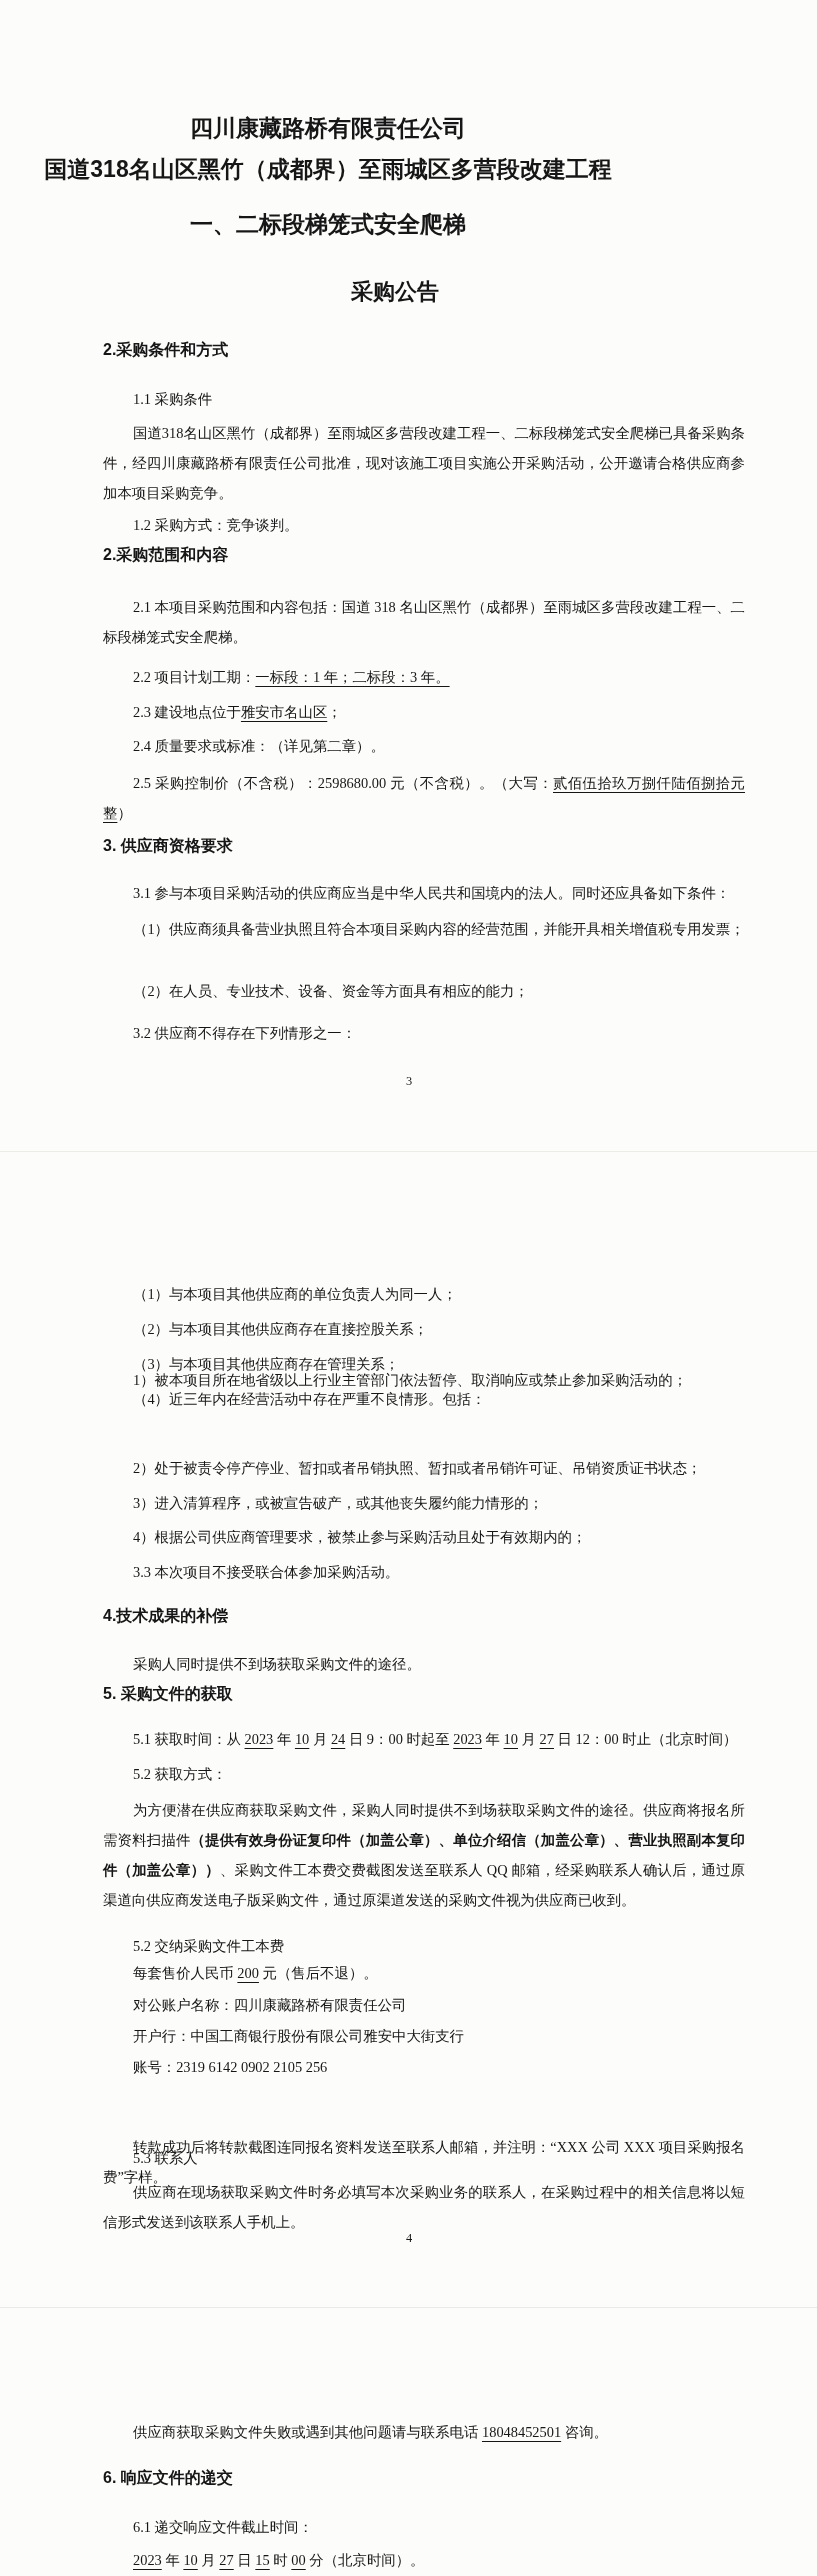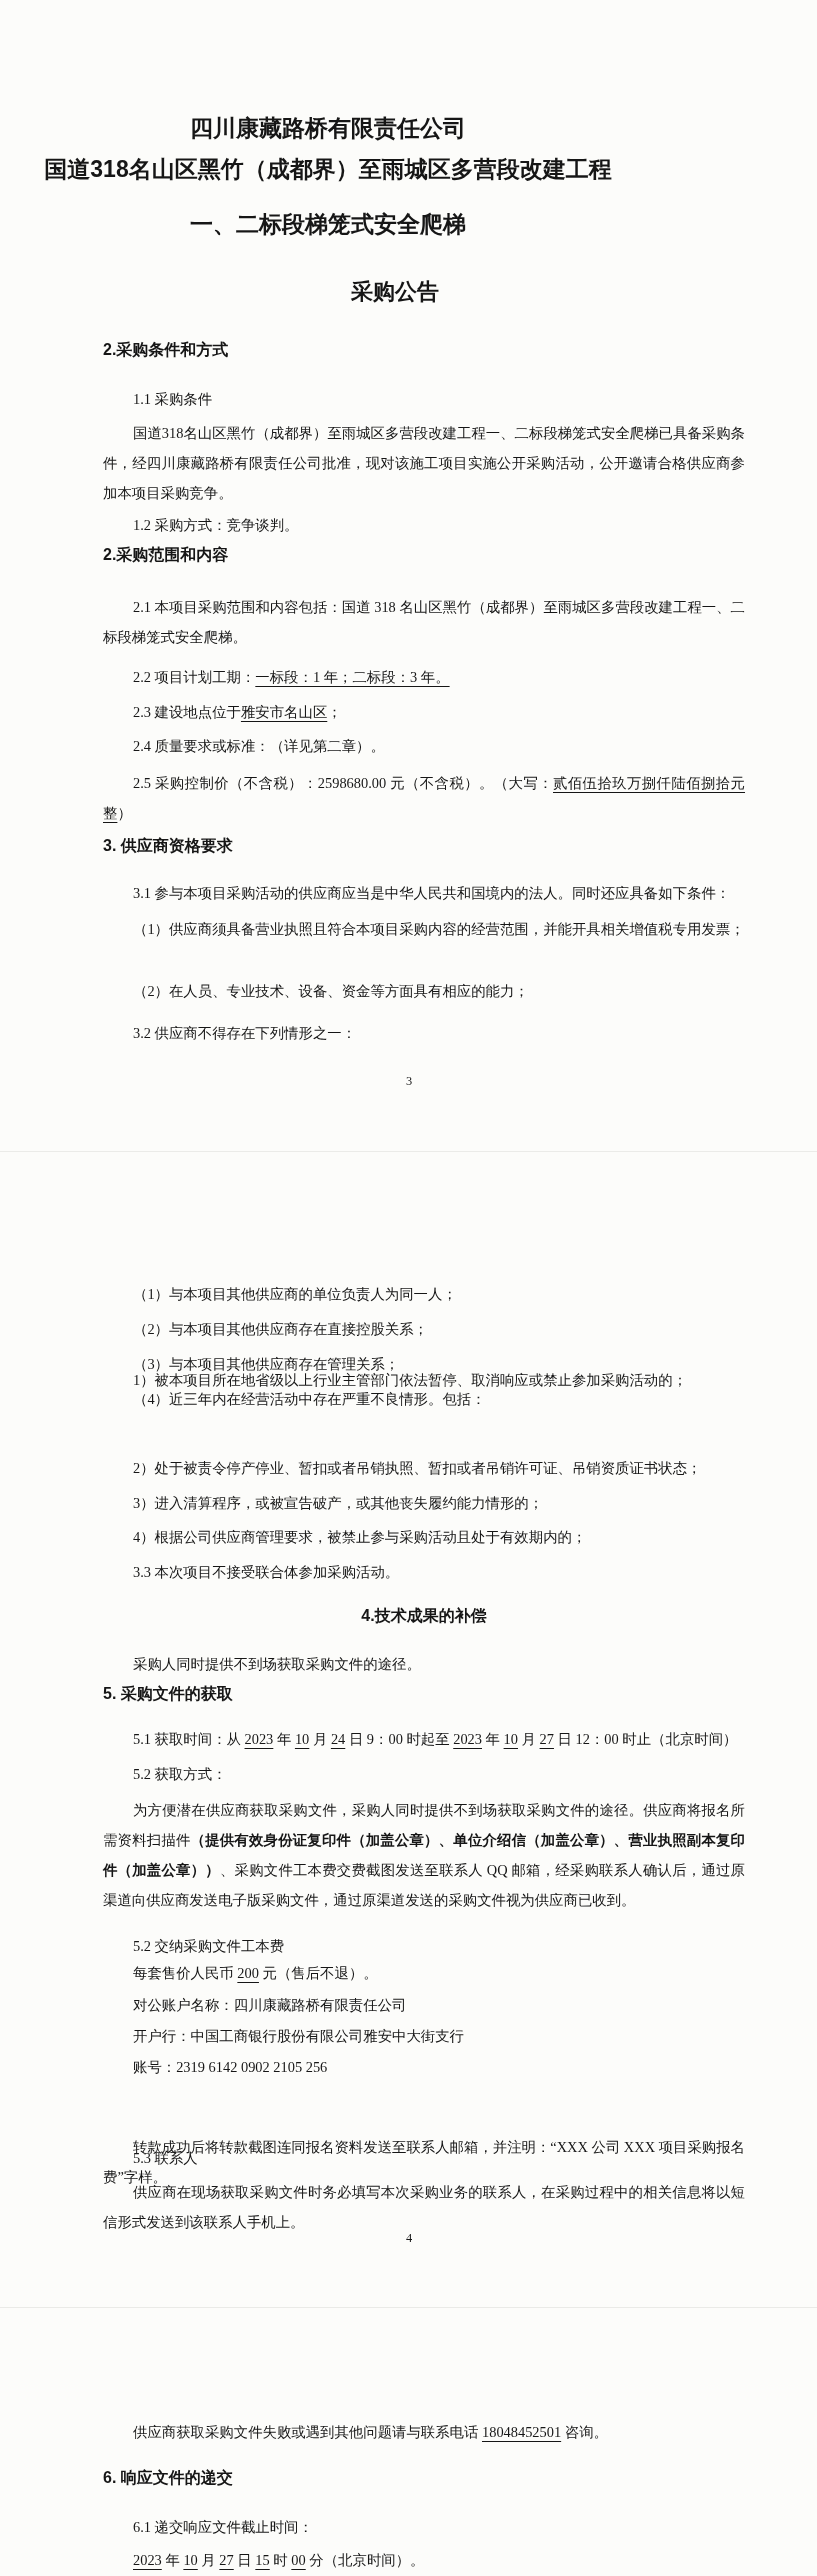--- a/index.html
+++ b/index.html
@@ -76,21 +76,21 @@
     <div class="line pagenum" style="top: 1074px;"><span>3</span></div>
     <div class="line body indent" style="top: 1279px;"><span>（1）与本项目其他供应商的单位负责人为同一人；</span></div>
     <div class="line body indent" style="top: 1314px;"><span>（2）与本项目其他供应商存在直接控股关系；</span></div>
     <div class="line body indent" style="top: 1349px;"><span>（3）与本项目其他供应商存在管理关系；</span></div>
     <div class="line body indent" style="top: 1384px;"><span>（4）近三年内在经营活动中存在严重不良情形。包括：</span></div>
     <div class="line body indent" style="top: 1365px;"><span>1）被本项目所在地省级以上行业主管部门依法暂停、取消响应或禁止参加采购活动的；</span></div>
     <div class="line body indent" style="top: 1453px;"><span>2）处于被责令停产停业、暂扣或者吊销执照、暂扣或者吊销许可证、吊销资质证书状态；</span></div>
     <div class="line body indent" style="top: 1488px;"><span>3）进入清算程序，或被宣告破产，或其他丧失履约能力情形的；</span></div>
     <div class="line body indent" style="top: 1522px;"><span>4）根据公司供应商管理要求，被禁止参与采购活动且处于有效期内的；</span></div>
     <div class="line body indent" style="top: 1557px;"><span>3.3 本次项目不接受联合体参加采购活动。</span></div>
-    <div class="line h1" style="top: 1606px; text-align: center;"><span>4.技术成果的补偿</span></div>
+    <div class="line h1" style="top: 1606px;"><span>4.技术成果的补偿</span></div>
     <div class="line body indent" style="top: 1649px;"><span>采购人同时提供不到场获取采购文件的途径。</span></div>
     <div class="line h1" style="top: 1684px;"><span>5. 采购文件的获取</span></div>
     <div class="line body indent" style="top: 1724px;"><span>5.1 获取时间：从 </span><span class="u">2023</span><span> 年 </span><span class="u">10</span><span> 月 </span><span class="u">24</span><span> 日 9：00 时起至 </span><span class="u">2023</span><span> 年 </span><span class="u">10</span><span> 月 </span><span class="u">27</span><span> 日 12：00 时止（北京时间）</span></div>
     <div class="line body indent" style="top: 1759px;"><span>5.2 获取方式：</span></div>
     <div class="line body indent" style="top: 1795px;"><span>为方便潜在供应商获取采购文件，采购人同时提供不到场获取采购文件的途径。供应商将报名所需资料扫描件</span><span class="b">（提供有效身份证复印件（加盖公章）、单位介绍信（加盖公章）、营业执照副本复印件（加盖公章））</span><span>、采购文件工本费交费截图发送至联系人 QQ 邮箱，经采购联系人确认后，通过原渠道向供应商发送电子版采购文件，通过原渠道发送的采购文件视为供应商已收到。</span></div>
     <div class="line body indent" style="top: 1931px;"><span>5.2 交纳采购文件工本费</span></div>
     <div class="line body indent" style="top: 1958px;"><span>每套售价人民币 </span><span class="u">200</span><span> 元（售后不退）。</span></div>
     <div class="line body indent" style="top: 2021px;"><span>开户行：中国工商银行股份有限公司雅安中大街支行</span></div>
     <div class="line body indent" style="top: 1990px;"><span>对公账户名称：四川康藏路桥有限责任公司</span></div>
     <div class="line body indent" style="top: 2052px;"><span>账号：2319 6142 0902 2105 256</span></div>

